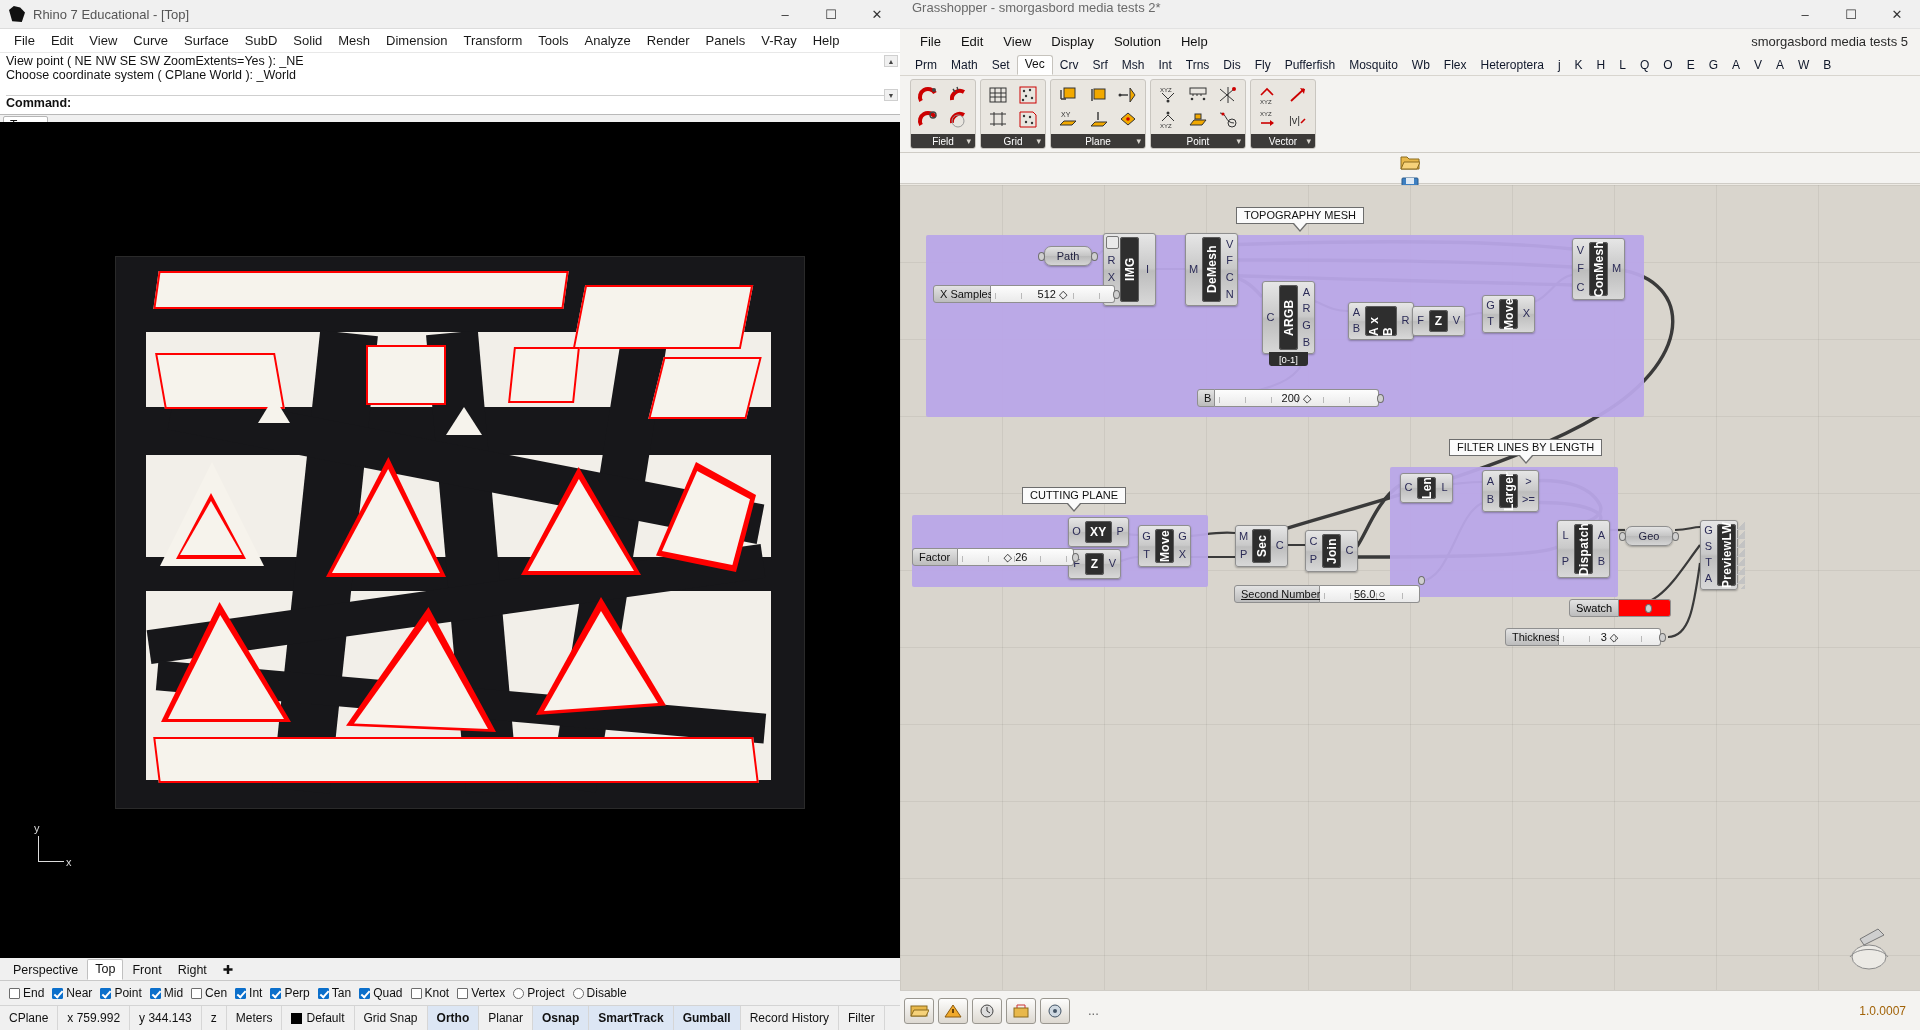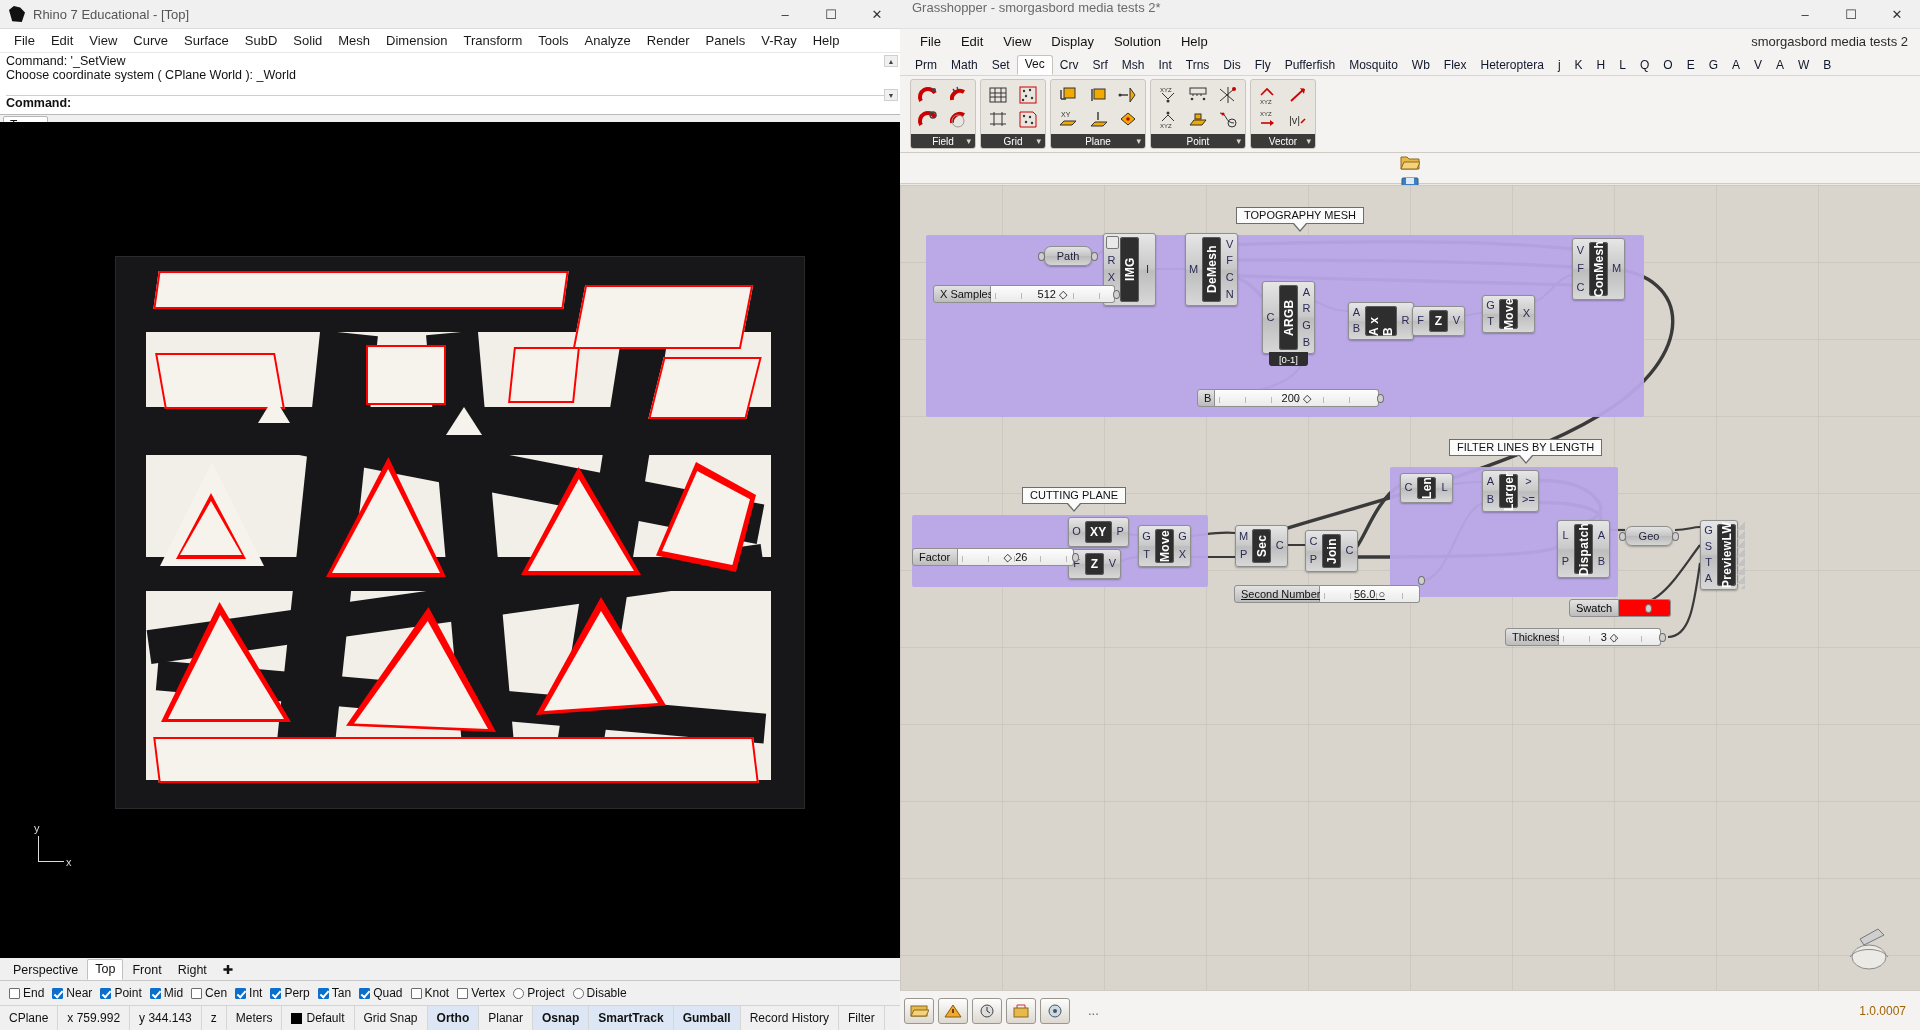--- a/index.html
+++ b/index.html
@@ -279,21 +279,21 @@
     <div class="rh-menu">Transform</div>
     <div class="rh-menu">Tools</div>
     <div class="rh-menu">Analyze</div>
     <div class="rh-menu">Render</div>
     <div class="rh-menu">Panels</div>
     <div class="rh-menu">V-Ray</div>
     <div class="rh-menu">Help</div>
   </div>
 
   <div class="rh-cmdarea">
-    <div class="rh-cmdline">Command: '_SetView</div>
+    <div class="rh-cmdline">View point ( NE  NW  SE  SW  ZoomExtents=Yes ): _NE</div>
     <div class="rh-cmdline sep">Choose coordinate system ( CPlane  World ): _World</div>
     <div class="rh-cmdline bold">Command:</div>
     <div class="rh-scroll">
       <span>▲</span>
       <span>▼</span>
     </div>
   </div>
 
   <div class="rh-viewtab-row">
     <div class="rh-viewtab">
@@ -450,21 +450,21 @@
     </div>
   </div>
 
   <div class="gh-menubar">
     <div class="gh-menu">File</div>
     <div class="gh-menu">Edit</div>
     <div class="gh-menu">View</div>
     <div class="gh-menu">Display</div>
     <div class="gh-menu">Solution</div>
     <div class="gh-menu">Help</div>
-    <div class="gh-doc">smorgasbord media tests 2</div>
+    <div class="gh-doc">smorgasbord media tests 5</div>
   </div>
 
   <div class="gh-tabrow" id="gh-tabrow">
       <div class="gh-tab">Prm</div>
       <div class="gh-tab">Math</div>
       <div class="gh-tab">Set</div>
       <div class="gh-tab active">Vec</div>
       <div class="gh-tab">Crv</div>
       <div class="gh-tab">Srf</div>
       <div class="gh-tab">Msh</div>

